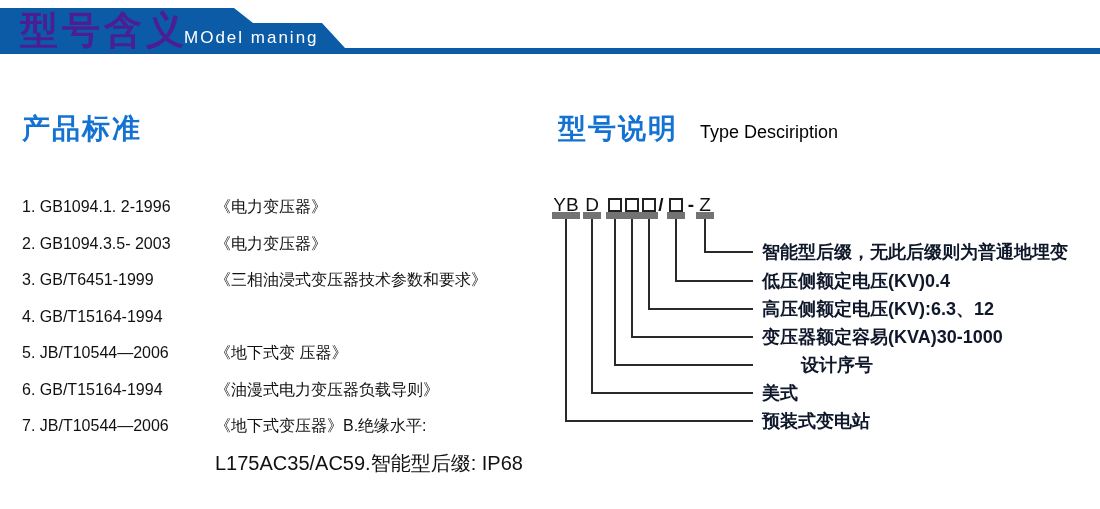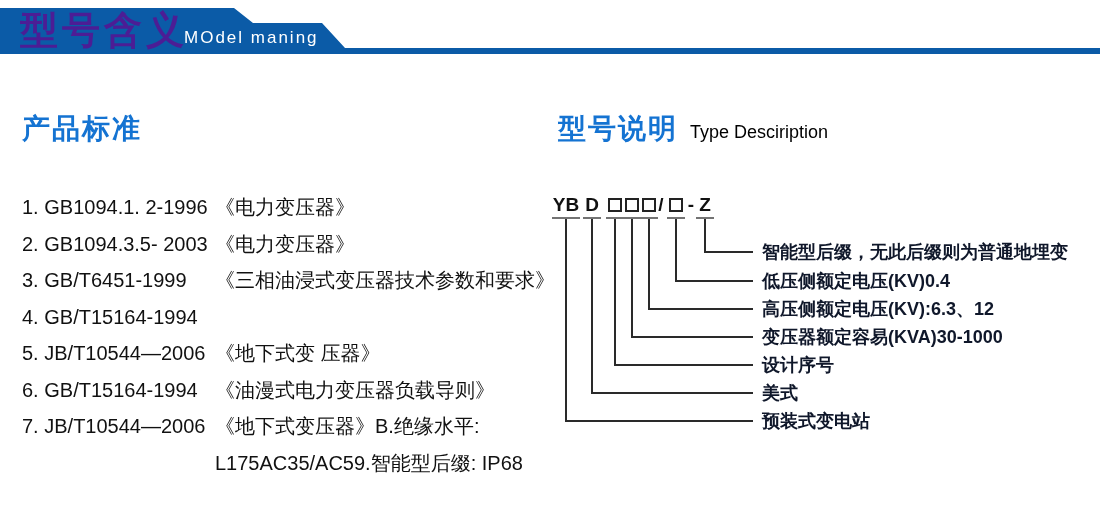--- a/index.html
+++ b/index.html
@@ -16,34 +16,34 @@
   .banner-sub{
     position:absolute;left:184px;top:28px;font-size:17px;color:#ffffff;
     letter-spacing:2px;line-height:20px;
   }
   
   .sec-head{position:absolute;top:110px;display:flex;align-items:baseline;}
   .sec-head .zh{font-size:28px;font-weight:700;color:#1473d2;letter-spacing:2px;}
   .sec-head .en{font-size:18px;color:#000;margin-left:12px;font-weight:400;}
   #head-left{left:22px;}
   #head-right{left:558px;}
-  #head-right .en{margin-left:12px;}
+  #head-right .en{margin-left:22px;}
   
   .std-list{position:absolute;left:22px;top:189px;width:530px;}
-  .std-row{display:flex;line-height:36.5px;font-size:20px;white-space:nowrap;}
+  .std-row{display:flex;line-height:36.5px;font-size:16px;white-space:nowrap;}
   .std-code{width:193px;flex:0 0 193px;}
   .std-title{flex:1;}
   .std-cont{margin-left:193px;line-height:36.5px;font-size:20px;white-space:nowrap;}
   
   .diagram{position:absolute;left:548px;top:193px;width:552px;height:260px;}
   .diagram svg{position:absolute;left:0;top:0;}
   .seg{
     position:absolute;top:2px;height:24px;box-sizing:border-box;
-    border-bottom:2px solid #737373;text-align:center;
-    font-weight:700;font-size:19px;line-height:20px;color:#111;
+    border-bottom:7px solid #737373;text-align:center;
+    font-weight:400;font-size:19px;line-height:20px;color:#111;
   }
   .seg.nol{border-bottom:none;font-weight:700;}
   .sq{display:inline-block;width:10px;height:10px;border:2px solid #222;margin-top:3px;}
   .dlabel{
     position:absolute;left:214px;height:22px;line-height:22px;
     font-size:18px;font-weight:700;color:#0f172a;white-space:nowrap;
   }
 </style>
 </head>
 <body>
@@ -118,18 +118,18 @@
     <span class="seg" style="left:92px;width:18px;"><span class="sq"></span></span>
     <span class="seg nol" style="left:108px;width:10px;">/</span>
     <span class="seg" style="left:119px;width:18px;"><span class="sq"></span></span>
     <span class="seg nol" style="left:138px;width:10px;">-</span>
     <span class="seg" style="left:148px;width:18px;">Z</span>
 
     <div class="dlabel" style="top:48px;">智能型后缀，无此后缀则为普通地埋变</div>
     <div class="dlabel" style="top:77px;">低压侧额定电压(KV)0.4</div>
     <div class="dlabel" style="top:105px;">高压侧额定电压(KV):6.3、12</div>
     <div class="dlabel" style="top:133px;">变压器额定容易(KVA)30-1000</div>
-    <div class="dlabel" style="top:161px;">设计序号</div>
+    <div class="dlabel" style="top:161px;margin-left:39px;">设计序号</div>
     <div class="dlabel" style="top:189px;">美式</div>
     <div class="dlabel" style="top:217px;">预装式变电站</div>
   </div>
 
 </div>
 
 </body></html>

